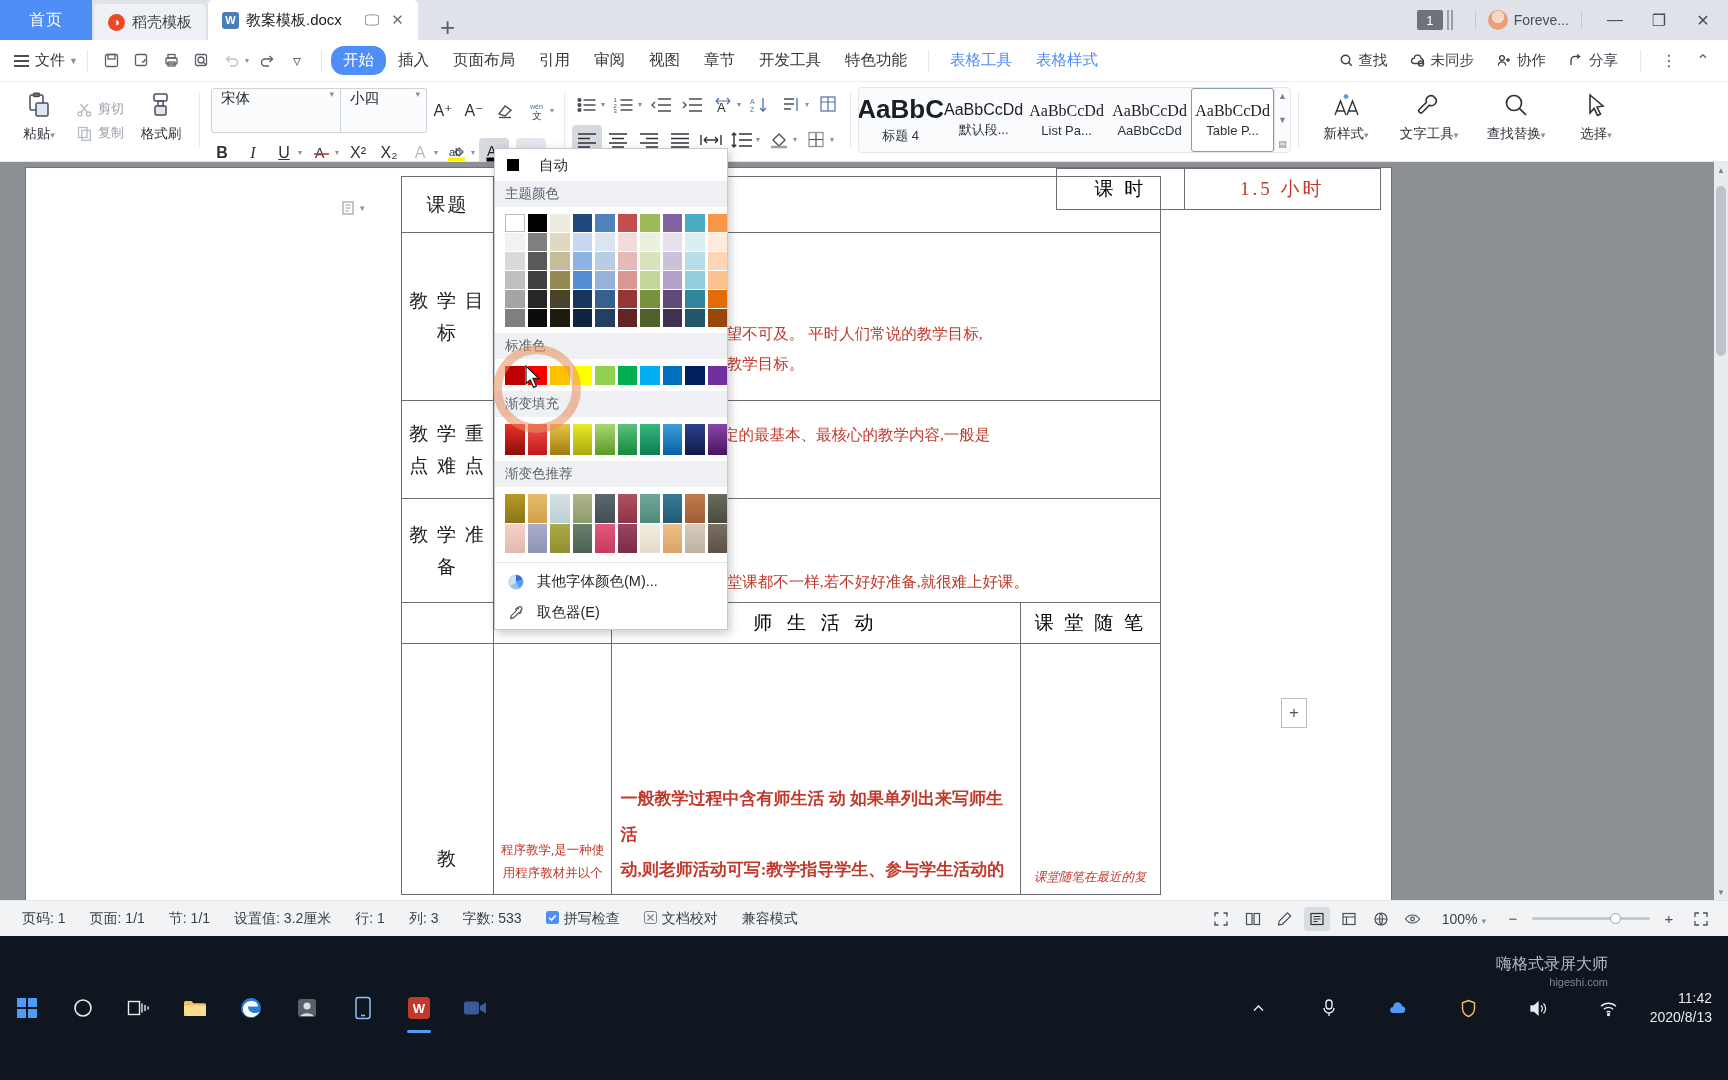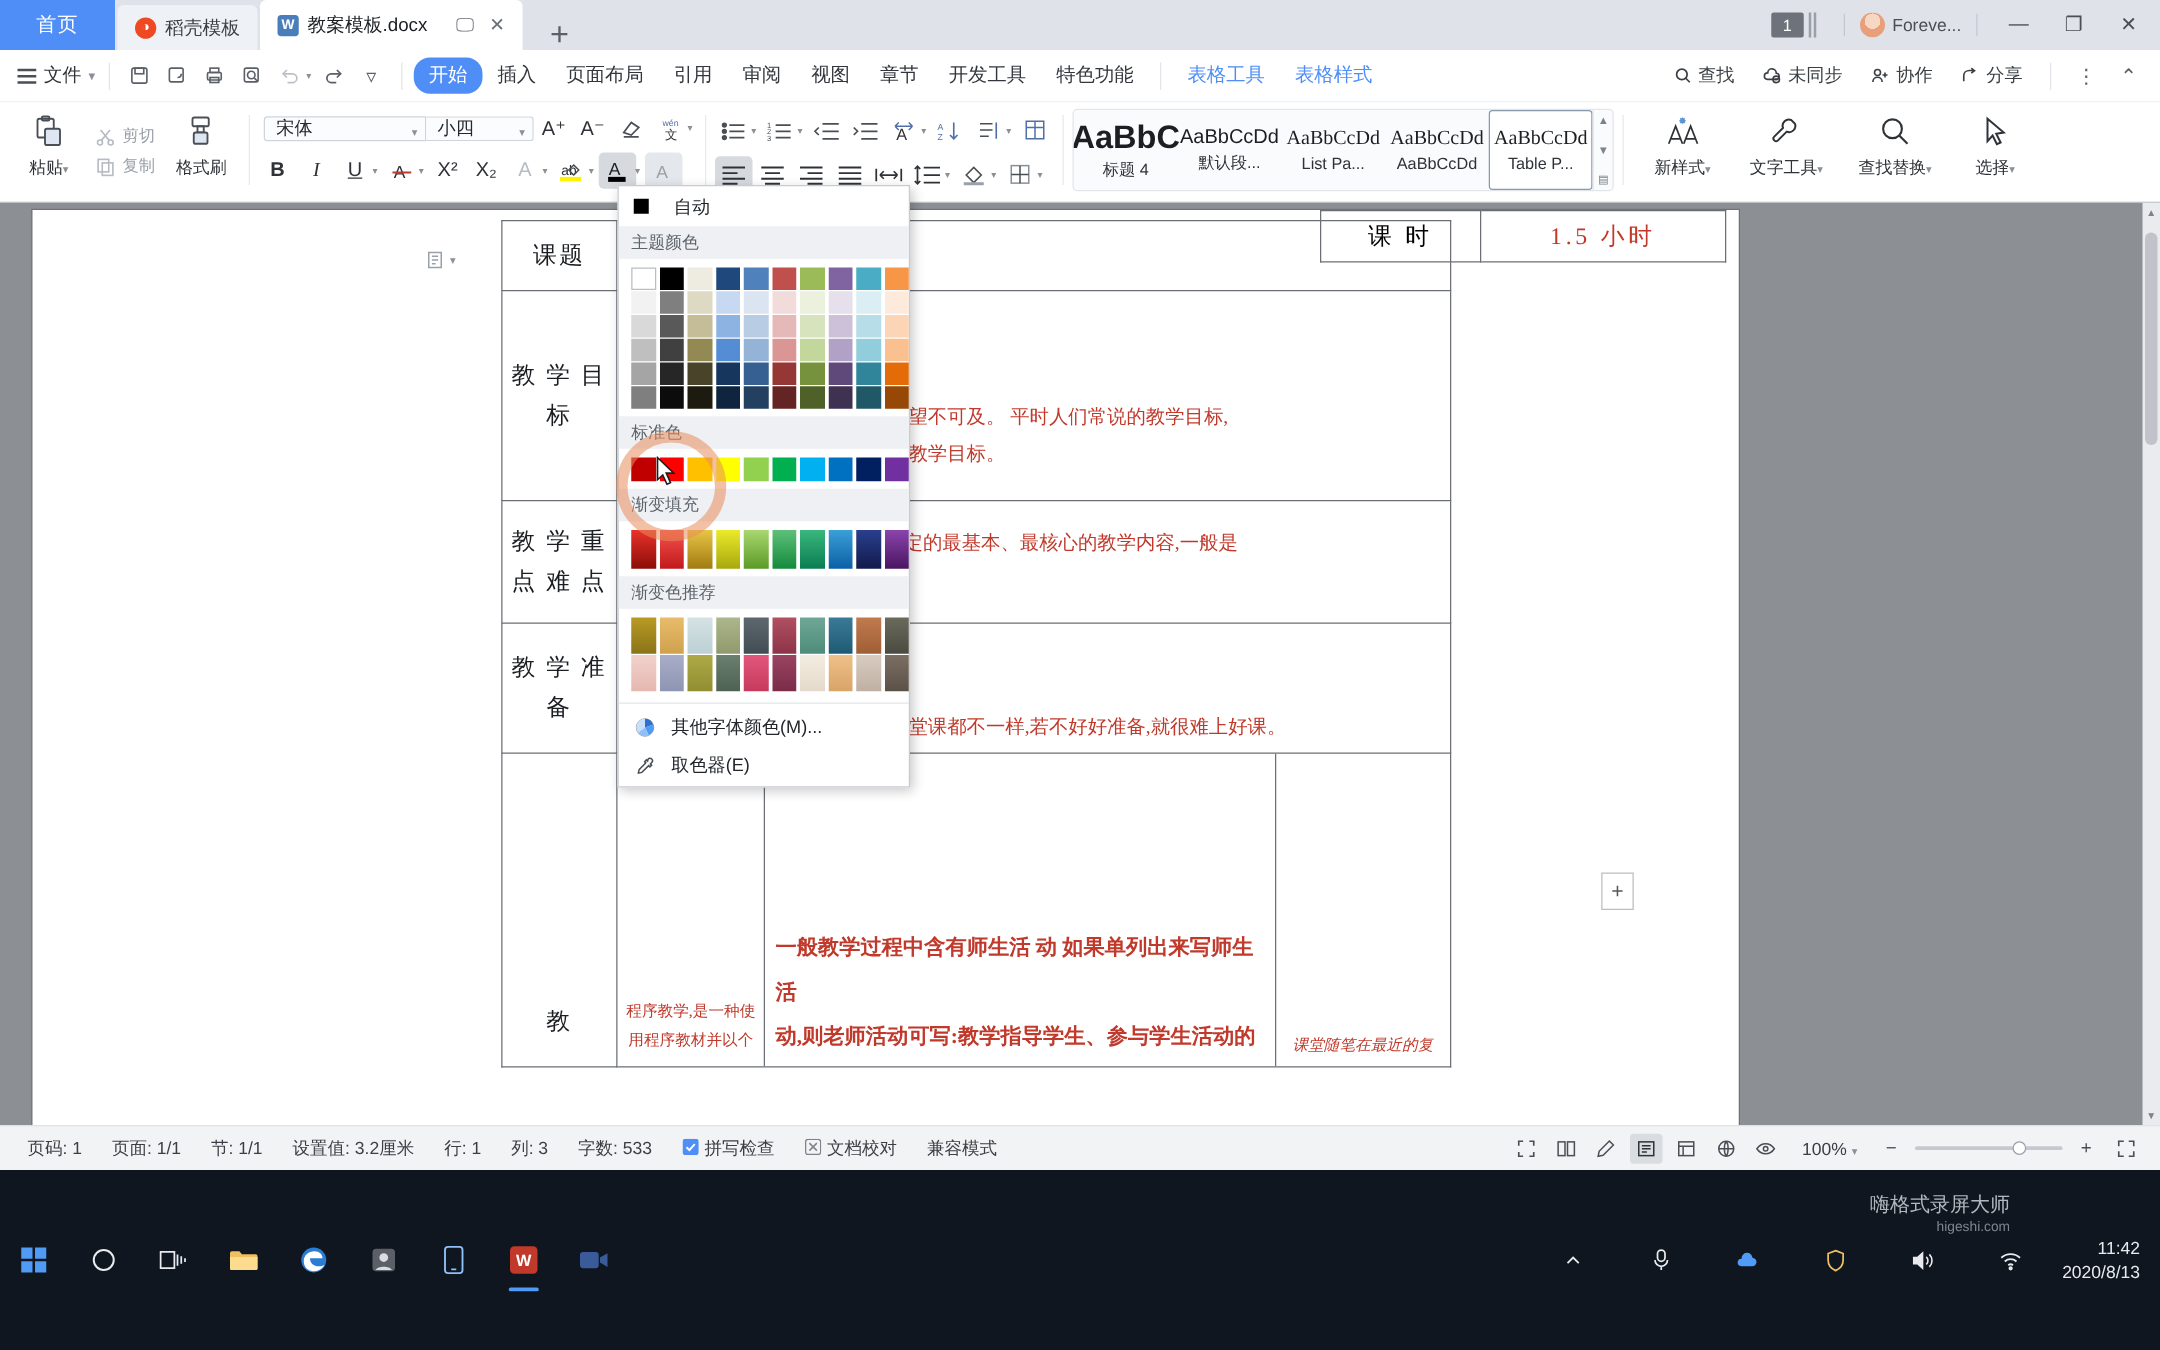--- a/index.html
+++ b/index.html
@@ -83,22 +83,22 @@
   .rsep { width:1px; height:56px; background:#e6e9ed; margin:10px 7px 0 7px; }
 
   .bigbtn { width:62px; height:72px; display:flex; flex-direction:column;
     align-items:center; justify-content:flex-start; padding-top:6px; gap:4px; }
   .bigbtn .lbl { font-size:13.5px; color:#2f3338; }
   .stackbtn { display:flex; flex-direction:column; gap:2px; padding:4px 2px; }
   .smallrow { display:flex; align-items:center; gap:5px; font-size:13px; color:#9aa0a8; padding:2px 4px;}
 
   .fontbox { display:flex; align-items:center; margin-left:4px; }
   .fname, .fsize {
-    height:20px; border:1px solid #cfd4da; background:#fbfcfd; display:flex;
-    align-items:flex-end; padding:0 6px 0 9px; font-size:14.5px; color:#24282d;
+    height:45px; border:1px solid #cfd4da; background:#fbfcfd; display:flex;
+    align-items:flex-start; padding:0 6px 16px 9px; font-size:14.5px; color:#24282d;
   }
   .fname { width:130px; border-radius:3px 0 0 3px; justify-content:space-between;}
   .fsize { width:86px; border-left:none; border-radius:0 3px 3px 0; justify-content:space-between;}
   .fsize-val, .fname-val { white-space:nowrap; }
 
   .ticon { width:30px; height:29px; display:flex; align-items:center;
     justify-content:center; color:#2f3338; font-size:16px; border-radius:4px; }
   .ticon.active { background:#d6d9de; }
   .ticon.dim { color:#b6bcc4; }
   .trow { display:flex; align-items:center; gap:1px; }
@@ -675,20 +675,34 @@
           <td class="vlabel" style="height:98px;">教 学 重 点 难 点</td>
           <td style="height:98px; padding:6px 12px;">
             <div class="redtext">教材进行科学分析的基础上而确定的最基本、最核心的教学内容,一般是</div>
             <div class="redtext">门学科所阐述的最重要的原理。</div>
           </td>
         </tr>
         <tr>
           <td class="vlabel" style="height:104px;">教 学 准 备</td>
           <td style="height:104px; padding:6px 12px; vertical-align:bottom;">
             <div class="redtext">生,并不是简单的机械的重复。每堂课都不一样,若不好好准备,就很难上好课。</div>
+          </td>
+        </tr>
+        <tr>
+          <td class="vlabel" style="height:40px;"></td>
+          <td style="padding:0">
+            <table style="width:100%; border-collapse:collapse;">
+              <tbody>
+                    <tr>
+                <td style="width:118px; border:none; border-right:1px solid #6b6f75; height:40px;"></td>
+                <td style="border:none; border-right:1px solid #6b6f75; text-align:center; font-size:19px; letter-spacing:5px;">师 生 活 动</td>
+                <td style="width:140px; border:none; text-align:center; font-size:19px; letter-spacing:3px;">课 堂 随 笔</td>
+              </tr>
+            </tbody>
+                </table>
           </td>
         </tr>
         <tr>
           <td class="vlabel" style="height:250px; vertical-align:bottom; padding-bottom:20px;">教</td>
           <td style="padding:0; height:250px; vertical-align:bottom;">
             <table style="width:100%; height:250px; border-collapse:collapse;">
               <tbody>
                     <tr>
                 <td style="width:118px; border:none; border-right:1px solid #6b6f75; vertical-align:bottom; padding-bottom:8px;">
                   <div style="color:#c0392b; font-size:12.5px; line-height:1.9; text-align:center;

